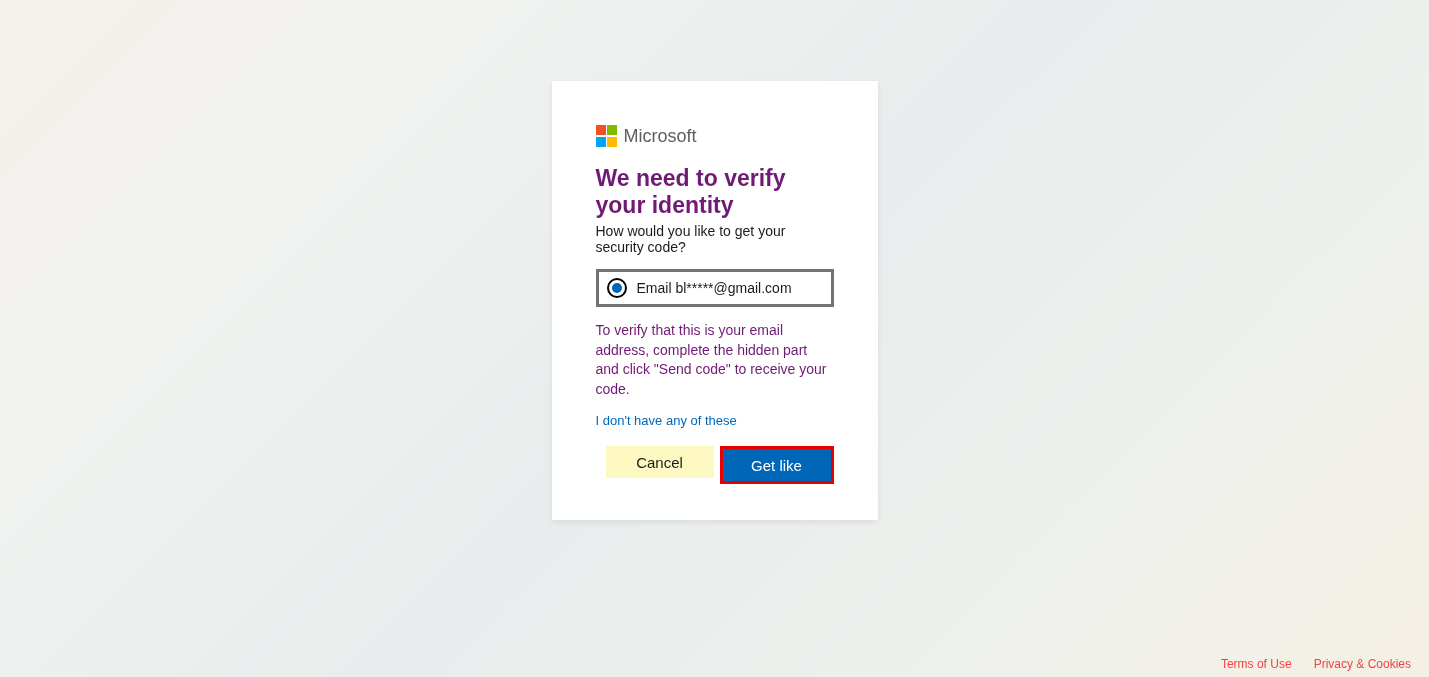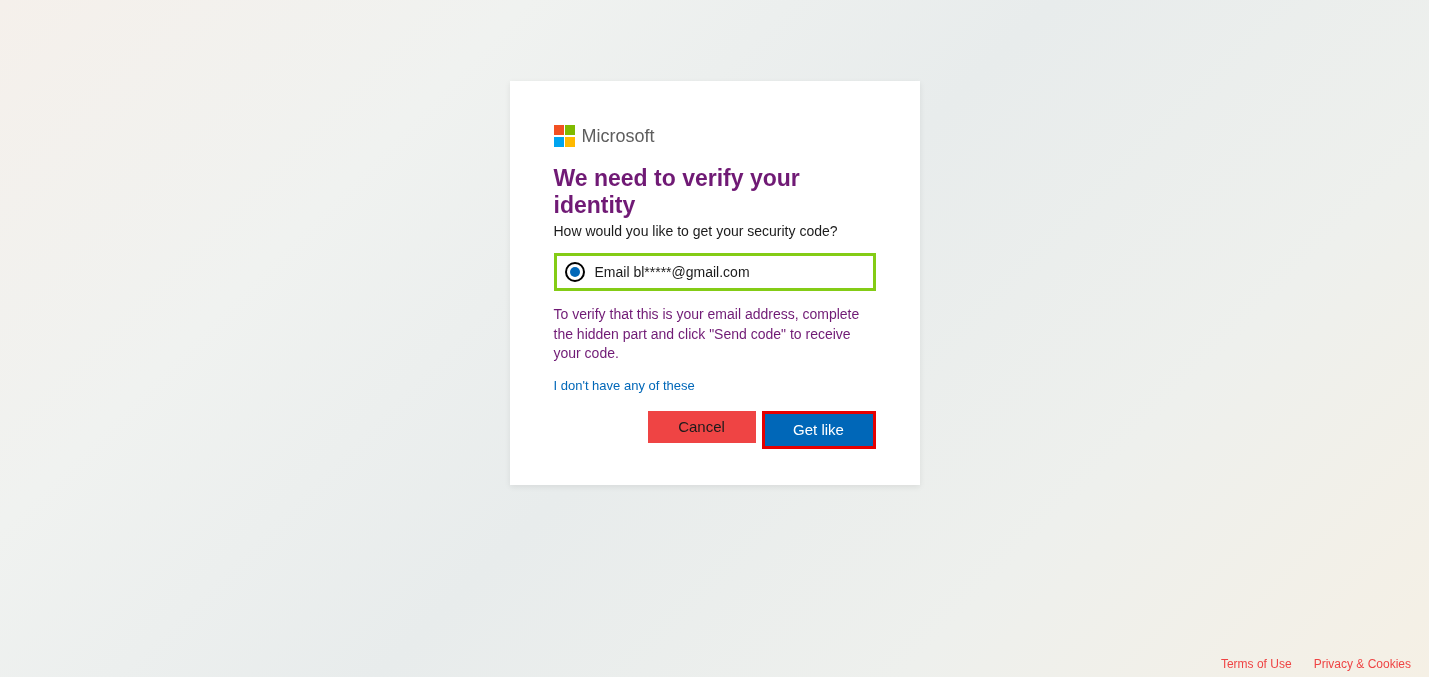--- a/index.html
+++ b/index.html
@@ -13,21 +13,21 @@
       height: 677px;
       background: linear-gradient(135deg, #f5f0eb 0%, #f0f2f0 25%, #e8ecec 50%, #eef0ed 75%, #f5f0e5 100%);
       position: relative;
       overflow: hidden;
     }
     .card {
       position: absolute;
       left: 50%;
       top: 81px;
       transform: translateX(-50%);
-      width: 410px;
+      width: 326px;
       background: #ffffff;
       padding: 44px 44px 36px 44px;
       box-shadow: 0 2px 6px rgba(0,0,0,0.08);
     }
     .logo-row {
       display: flex;
       align-items: center;
       gap: 6px;
       margin-bottom: 18px;
     }
@@ -56,21 +56,21 @@
       font-weight: 600;
       color: #701a75;
       margin-bottom: 4px;
     }
     .subtitle {
       font-size: 14px;
       color: #1b1b1b;
       margin-bottom: 14px;
     }
     .highlight-box {
-      border: 3px solid #84cc16;
+      border: 3px solid #737373;
       padding: 6px 8px;
     }
     .radio-row {
       display: flex;
       align-items: center;
       gap: 10px;
       margin-bottom: 14px;
     }
     .radio-outer {
       width: 20px;
@@ -140,21 +140,21 @@
       min-width: 108px;
       height: 32px;
       border: none;
       font-size: 15px;
       cursor: pointer;
       display: flex;
       align-items: center;
       justify-content: center;
     }
     .btn-cancel {
-      background: #ef4444;
+      background: #fef9c3;
       color: #1b1b1b;
     }
     .btn-primary-wrap {
       border: 3px solid #e60000;
       display: inline-flex;
     }
     .btn-primary {
       background: #0067b8;
       color: #ffffff;
       min-width: 108px;

